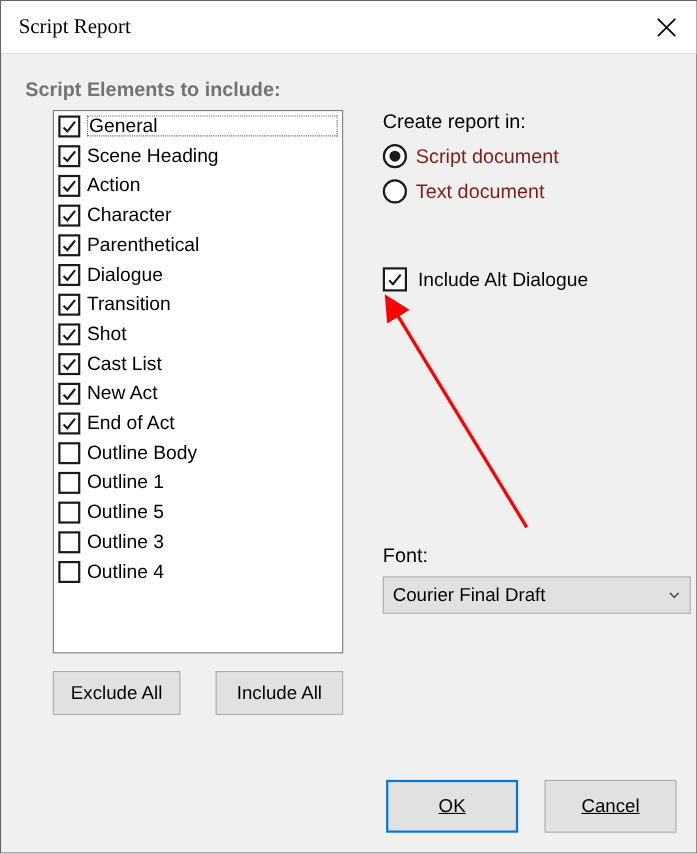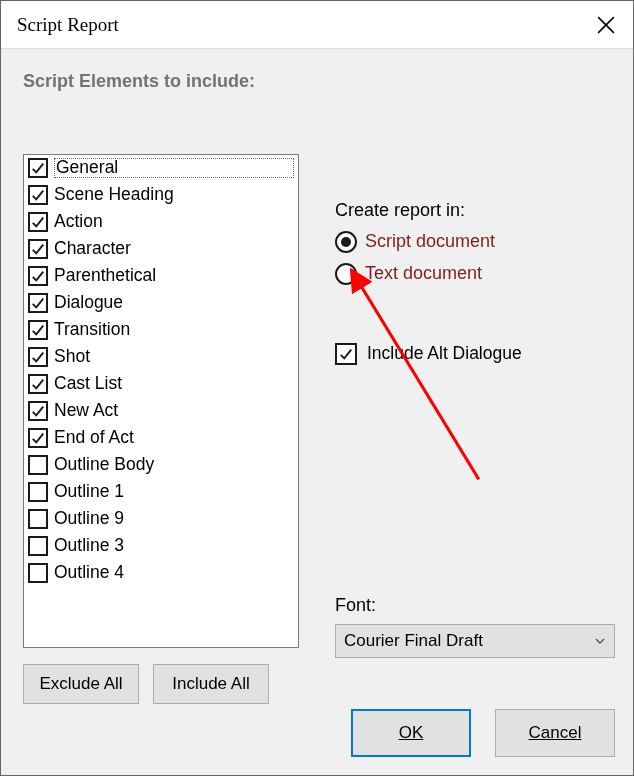--- a/index.html
+++ b/index.html
@@ -45,21 +45,22 @@
   }
   .section-label {
     font-weight: 700;
     font-size: 18px;
     margin-bottom: 8px;
     color: #737373;
   }
   .columns {
     display: flex;
     flex: 1;
-    align-items: center;
+    align-items: flex-start;
+    margin-left: 25px;
   }
   .left-col {
     width: 278px;
     display: flex; flex-direction: column;
   }
   .listbox {
     border: 1px solid #7a7a7a;
     background: #ffffff;
     height: 494px;
     overflow: hidden;
@@ -90,21 +91,21 @@
     border: 1px dotted #666;
     padding: 0 1px;
     display: inline-block;
     flex: 1;
     margin-right: 4px;
   }
 
   .btn-row {
     margin-top: 16px;
     display: flex;
-    gap: 14px;
+    gap: 32px;
   }
   .btn {
     background: #e1e1e1;
     border: 1px solid #adadad;
     height: 40px;
     min-width: 116px;
     font-size: 17px;
     color: #000;
     display: inline-flex; align-items: center; justify-content: center;
     cursor: pointer;
@@ -306,21 +307,21 @@
             <div class="list-row">
               <span class="chk"></span>
               <span class="row-label">Outline Body</span>
             </div>
             <div class="list-row">
               <span class="chk"></span>
               <span class="row-label">Outline 1</span>
             </div>
             <div class="list-row">
               <span class="chk"></span>
-              <span class="row-label">Outline 9</span>
+              <span class="row-label">Outline 5</span>
             </div>
             <div class="list-row">
               <span class="chk"></span>
               <span class="row-label">Outline 3</span>
             </div>
             <div class="list-row">
               <span class="chk"></span>
               <span class="row-label">Outline 4</span>
             </div>
           </div>

